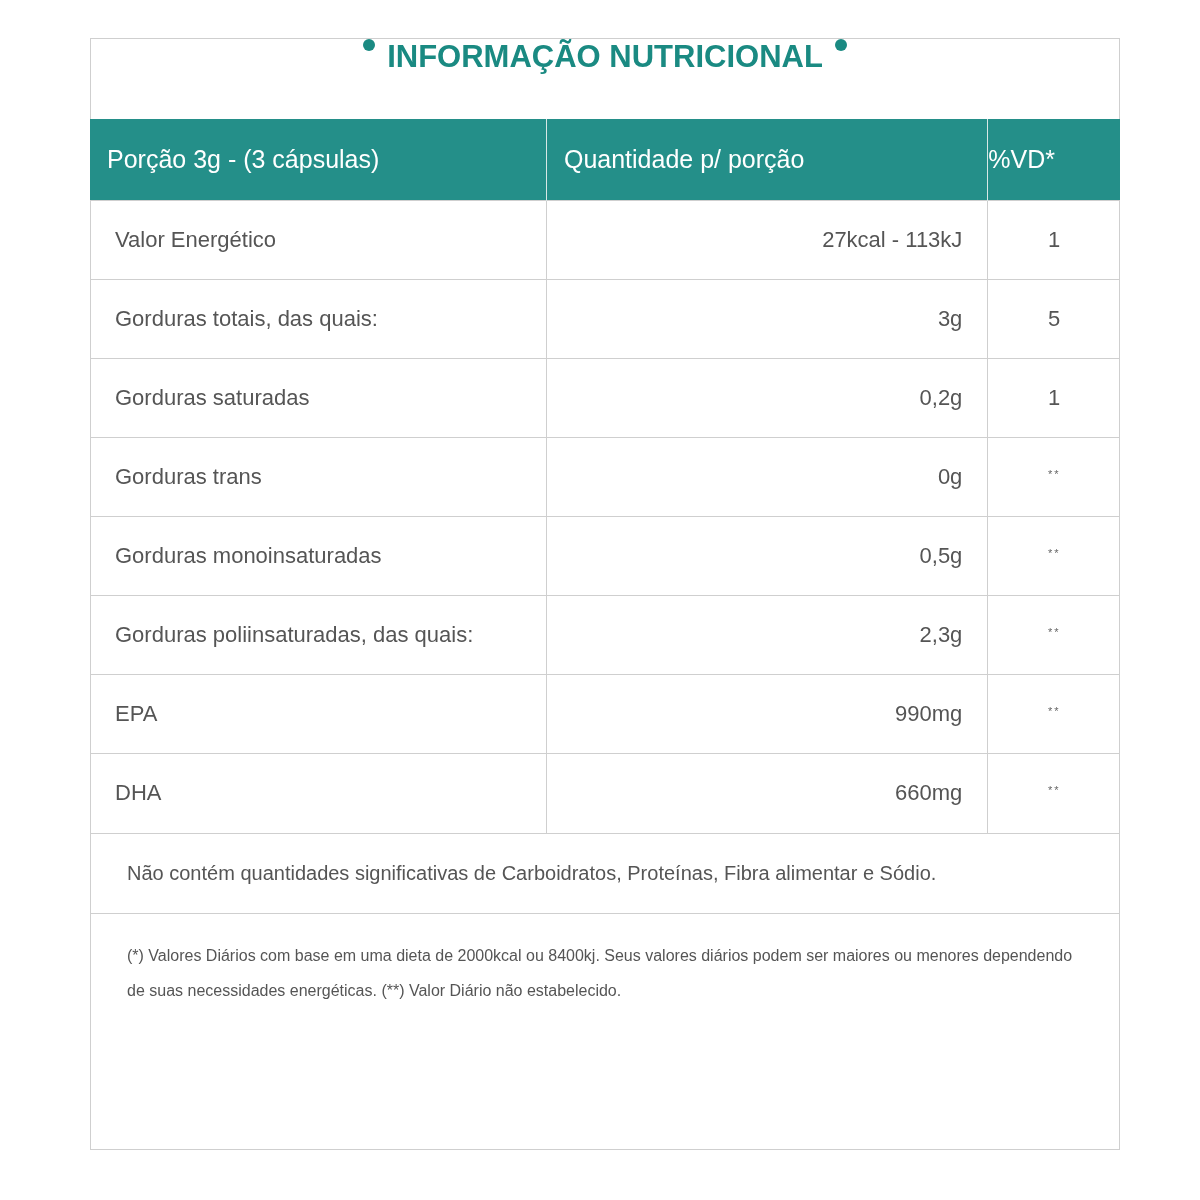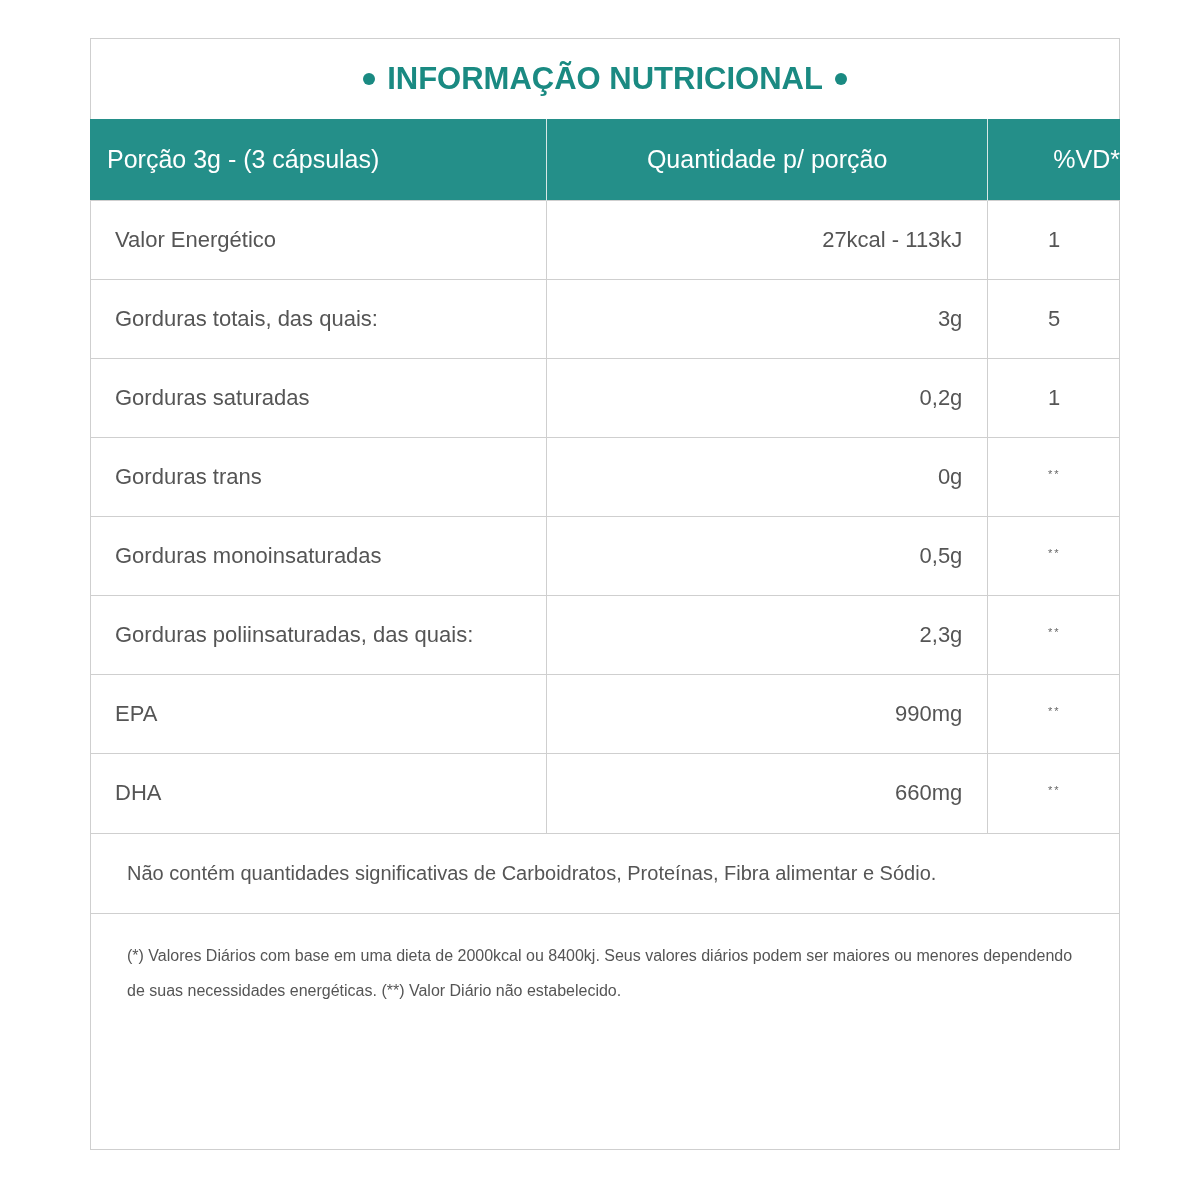--- a/index.html
+++ b/index.html
@@ -2,34 +2,34 @@
 <html><head>
 <meta charset="utf-8">
 <style>
   html, body { margin: 0; padding: 0; background: #ffffff; }
   body { width: 1200px; height: 1200px; position: relative; font-family: "Liberation Sans", sans-serif; }
   .panel {
     position: absolute; left: 90px; top: 38px; width: 1030px; height: 1112px;
     border: 1px solid #cfcfcf; box-sizing: border-box; background: #fff;
   }
   .title {
-    height: 80px; display: flex; align-items: center; justify-content: center;
+    height: 80px; display: flex; justify-content: center;
     color: #1a8a82; font-size: 31px; font-weight: bold; letter-spacing: 0px;
     font-family: "Liberation Sans Narrow", "Liberation Sans", sans-serif;
   }
   .title .dot { display: inline-block; width: 12px; height: 12px; border-radius: 50%; background: #1a8a82; margin: 0 12px; }
   table { border-collapse: collapse; width: 1030px; margin-left: -1px; table-layout: fixed; }
   col.c1 { width: 456px; } col.c2 { width: 441px; } col.c3 { width: 132px; }
   thead th {
     background: #248f89; color: #ffffff; font-weight: normal; font-size: 25px;
     height: 81px; padding: 0 17px; border-right: 1px solid #d8e8e6;
   }
-  thead th:last-child { border-right: none; text-align: right; padding: 0; }
+  thead th:last-child { border-right: none; text-align: left; padding: 0; }
   thead th.left { text-align: left; }
-  thead th.right { text-align: center; }
+  thead th.right { text-align: left; }
   tbody td {
     height: 79px; font-size: 22px; color: #555; border-top: 1px solid #cfcfcf;
     border-right: 1px solid #cfcfcf; padding: 0 25px; box-sizing: border-box;
   }
   tbody td:last-child { border-right: none; text-align: center; padding: 0; }
   tbody td.amt { text-align: right; margin-left: 16px; }
   .stars { font-size: 11px; letter-spacing: 2px; color: #666; vertical-align: 6px; }
   .note {
     border-top: 1px solid #cfcfcf; padding: 0 36px; font-size: 20px; color: #555;
     height: 79px; display: flex; align-items: center;

